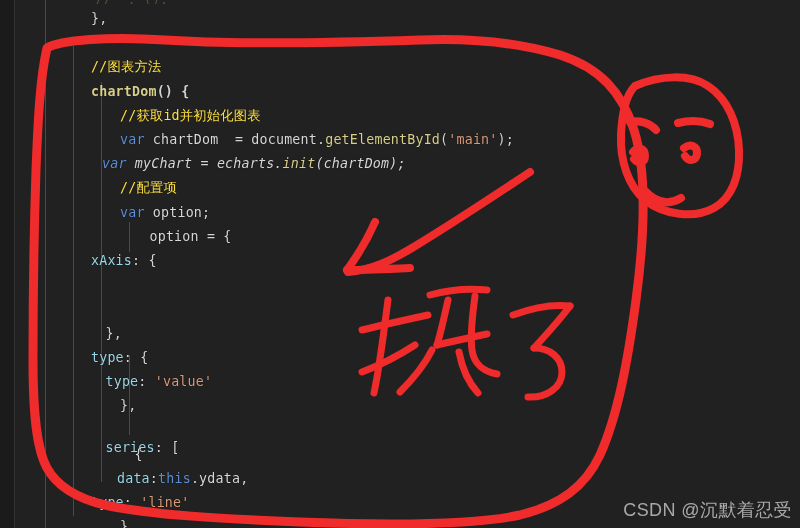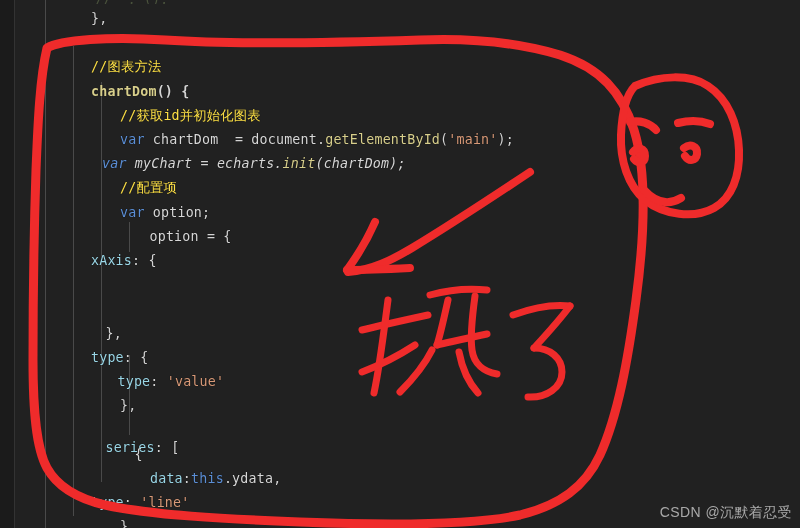--- a/index.html
+++ b/index.html
@@ -89,21 +89,21 @@
     width: 800px; height: 528px;
     pointer-events: none;
   }
 
   
   .watermark {
     position: absolute;
     right: 8px;
     bottom: 6px;
     font-family: "Liberation Sans", sans-serif;
-    font-size: 14px;
+    font-size: 18px;
     color: #a9a9a9;
     letter-spacing: .4px;
     white-space: pre;
   }
 </style>
 </head>
 <body>
 
 <div id="screen">
 
@@ -126,25 +126,25 @@
       <div class="ln" style="top: 83.6px; left: 91px;"><span class="fn bold">chartDom</span><span class="pun bold">() {</span></div>
       <div class="ln" style="top: 107.8px; left: 120px;"><span class="cm">//获取id并初始化图表</span></div>
       <div class="ln" style="top: 132px; left: 120px;"><span class="kw">var</span><span class="id"> chartDom  </span><span class="pun">= </span><span class="id">document</span><span class="pun">.</span><span class="fn">getElementById</span><span class="pun">(</span><span class="str">'main'</span><span class="pun">);</span></div>
       <div class="ln" style="top: 156.2px; left: 102px; font-style: italic;"><span class="kw">var</span><span class="id"> myChart </span><span class="pun">= </span><span class="id">echarts</span><span class="pun">.</span><span class="fn">init</span><span class="pun">(</span><span class="id">chartDom</span><span class="pun">);</span></div>
       <div class="ln" style="top: 180.4px; left: 120px;"><span class="cm">//配置项</span></div>
       <div class="ln" style="top: 204.6px; left: 120px; text-align: right;"><span class="kw">var</span><span class="id"> option</span><span class="pun">;</span></div>
       <div class="ln" style="top: 228.8px; left: 105.5px; margin-left: 44px;"><span class="id">option </span><span class="pun">= {</span></div>
       <div class="ln" style="top: 253px; left: 91px;"><span class="prop">xAxis</span><span class="pun">: {</span></div>
       <div class="ln" style="top: 325.6px; left: 105.5px;"><span class="pun">},</span></div>
       <div class="ln" style="top: 349.8px; left: 91px;"><span class="prop">type</span><span class="pun">: {</span></div>
-      <div class="ln" style="top: 374px; left: 105.5px; margin-left: 12px;"><span class="prop">type</span><span class="pun">: </span><span class="str">'value'</span></div>
+      <div class="ln" style="top: 374px; left: 105.5px;"><span class="prop">type</span><span class="pun">: </span><span class="str">'value'</span></div>
       <div class="ln" style="top: 398.2px; left: 120px;"><span class="pun">},</span></div>
       <div class="ln" style="top: 422.4px; left: 105.5px; margin-top: 18px;"><span class="prop">series</span><span class="pun">: [</span></div>
       <div class="ln" style="top: 446.6px; left: 134.5px;"><span class="pun">{</span></div>
-      <div class="ln" style="top: 470.8px; left: 150px;"><span class="prop">data</span><span class="pun">:</span><span class="kw">this</span><span class="pun">.</span><span class="id">ydata</span><span class="pun">,</span></div>
+      <div class="ln" style="top: 470.8px; left: 117px;"><span class="prop">data</span><span class="pun">:</span><span class="kw">this</span><span class="pun">.</span><span class="id">ydata</span><span class="pun">,</span></div>
       <div class="ln" style="top: 495px; left: 91px;"><span class="prop">type</span><span class="pun">: </span><span class="str">'line'</span></div>
       <div class="ln" style="top: 519.2px; left: 120px;"><span class="pun">}</span></div>
       <div class="ln" style="top: 591.8px; left: 62px;"></div>
     </div>
 
   <svg class="annot" viewBox="0 0 800 528">
     <g fill="none" stroke="#ef2b2b" stroke-linecap="round" stroke-linejoin="round">
 
       <path stroke-width="9" d="M 47,48
                C 60,40 110,36 165,40

